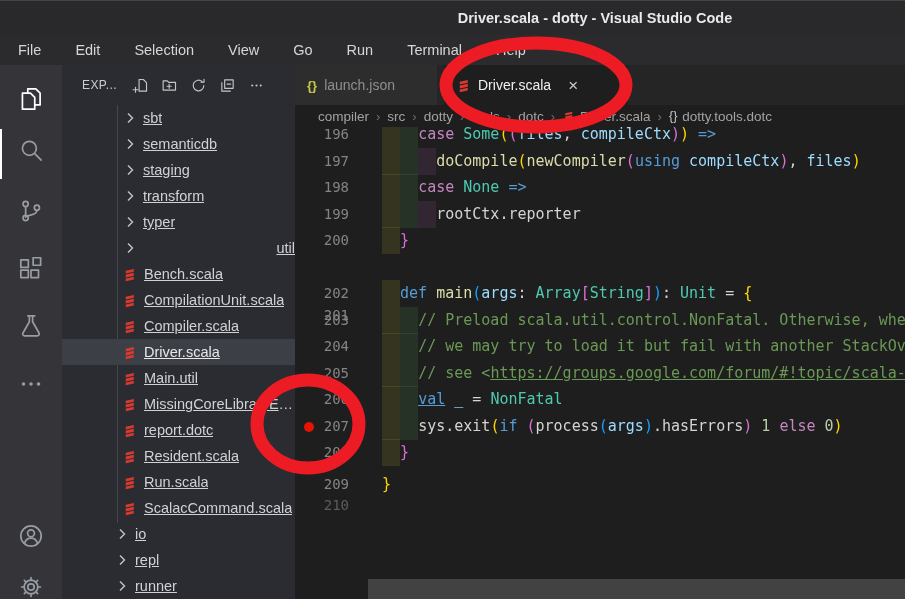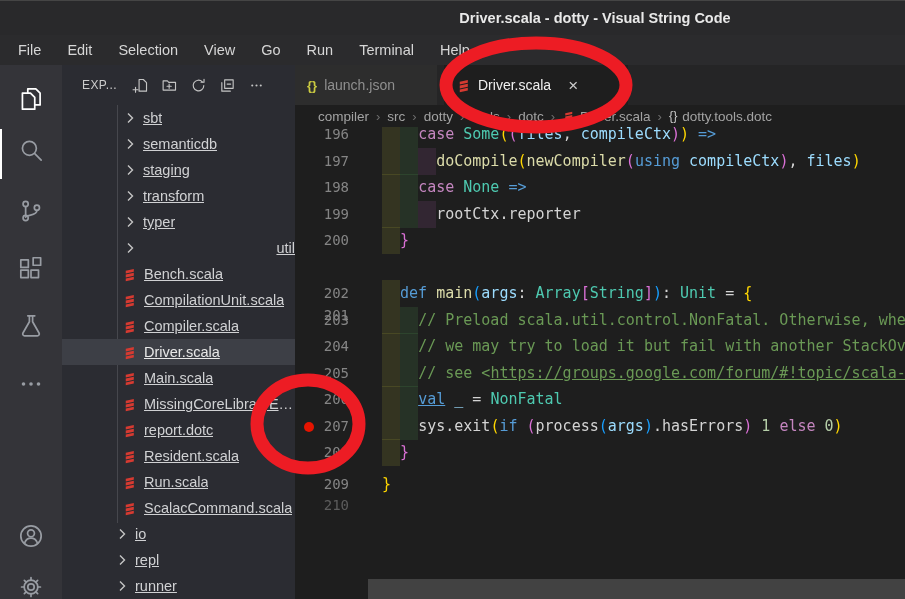--- a/index.html
+++ b/index.html
@@ -6,21 +6,21 @@
   html,body { width:905px; height:599px; overflow:hidden; background:#1e1e1e;
     font-family:"Liberation Sans", sans-serif; }
   #app { position:relative; width:905px; height:599px; overflow:hidden; }
 
   
   .titlebar { position:absolute; left:0; top:0; width:905px; height:35px;
     background:#29292b; border-top:1px solid #454545; }
   .title-text { position:absolute; left:595px; top:50%; transform:translate(-50%,-50%);
     color:#e9e9e9; font-size:14.5px; font-weight:bold; white-space:nowrap; }
   .menubar { position:absolute; left:0; top:35px; width:905px; height:30px;
-    background:#2b2b2d; display:flex; align-items:center; padding-left:8px; gap:6px; }
+    background:#2b2b2d; display:flex; align-items:center; padding-left:8px; gap:14px; }
   .menu-item { color:#d6d6d6; font-size:14.5px; padding:3px 10px; border-radius:4px; white-space:nowrap; }
 
   
   .activitybar { position:absolute; left:0; top:65px; width:62px; height:534px; background:#343439; }
   .ab-item { position:absolute; left:7px; width:48px; height:48px; display:flex;
     align-items:center; justify-content:center; color:#989ca3; }
   .ab-item.active { color:#ffffff; }
   .ab-item svg { width:30px; height:30px; }
   .active-indicator { position:absolute; left:0; top:64px; width:2px; height:50px; background:#ffffff; }
 
@@ -76,21 +76,21 @@
 
   
   .annot { position:absolute; left:0; top:0; width:905px; height:599px; z-index:99; pointer-events:none; }
 </style>
 </head>
 <body>
 
 <div id="app">
 
   <div class="titlebar">
-    <span class="title-text">Driver.scala - dotty - Visual String Code</span>
+    <span class="title-text">Driver.scala - dotty - Visual Studio Code</span>
   </div>
 
   <div class="menubar">
       <span class="menu-item">File</span>
       <span class="menu-item">Edit</span>
       <span class="menu-item">Selection</span>
       <span class="menu-item">View</span>
       <span class="menu-item">Go</span>
       <span class="menu-item">Run</span>
       <span class="menu-item">Terminal</span>
@@ -264,21 +264,21 @@
               <path d="M4 12.3l8.6-1.9v3L4 15.3z"></path>
             </svg></span>
           <span class="tlabel">Driver.scala</span>
         </div>
         <div class="tree-row" style="top: 260px; padding-left: 60px;">
           <span class="ficon"><svg viewBox="0 0 16 16" fill="#d63a31">
               <path d="M4 3.9L12.6 2v3L4 6.9z"></path>
               <path d="M4 8.1l8.6-1.9v3L4 11.1z"></path>
               <path d="M4 12.3l8.6-1.9v3L4 15.3z"></path>
             </svg></span>
-          <span class="tlabel">Main.scala</span>
+          <span class="tlabel">Main.util</span>
         </div>
         <div class="tree-row" style="top: 286px; padding-left: 60px;">
           <span class="ficon"><svg viewBox="0 0 16 16" fill="#d63a31">
               <path d="M4 3.9L12.6 2v3L4 6.9z"></path>
               <path d="M4 8.1l8.6-1.9v3L4 11.1z"></path>
               <path d="M4 12.3l8.6-1.9v3L4 15.3z"></path>
             </svg></span>
           <span class="tlabel">MissingCoreLibraryException.scala</span>
         </div>
         <div class="tree-row" style="top: 312px; padding-left: 60px;">

